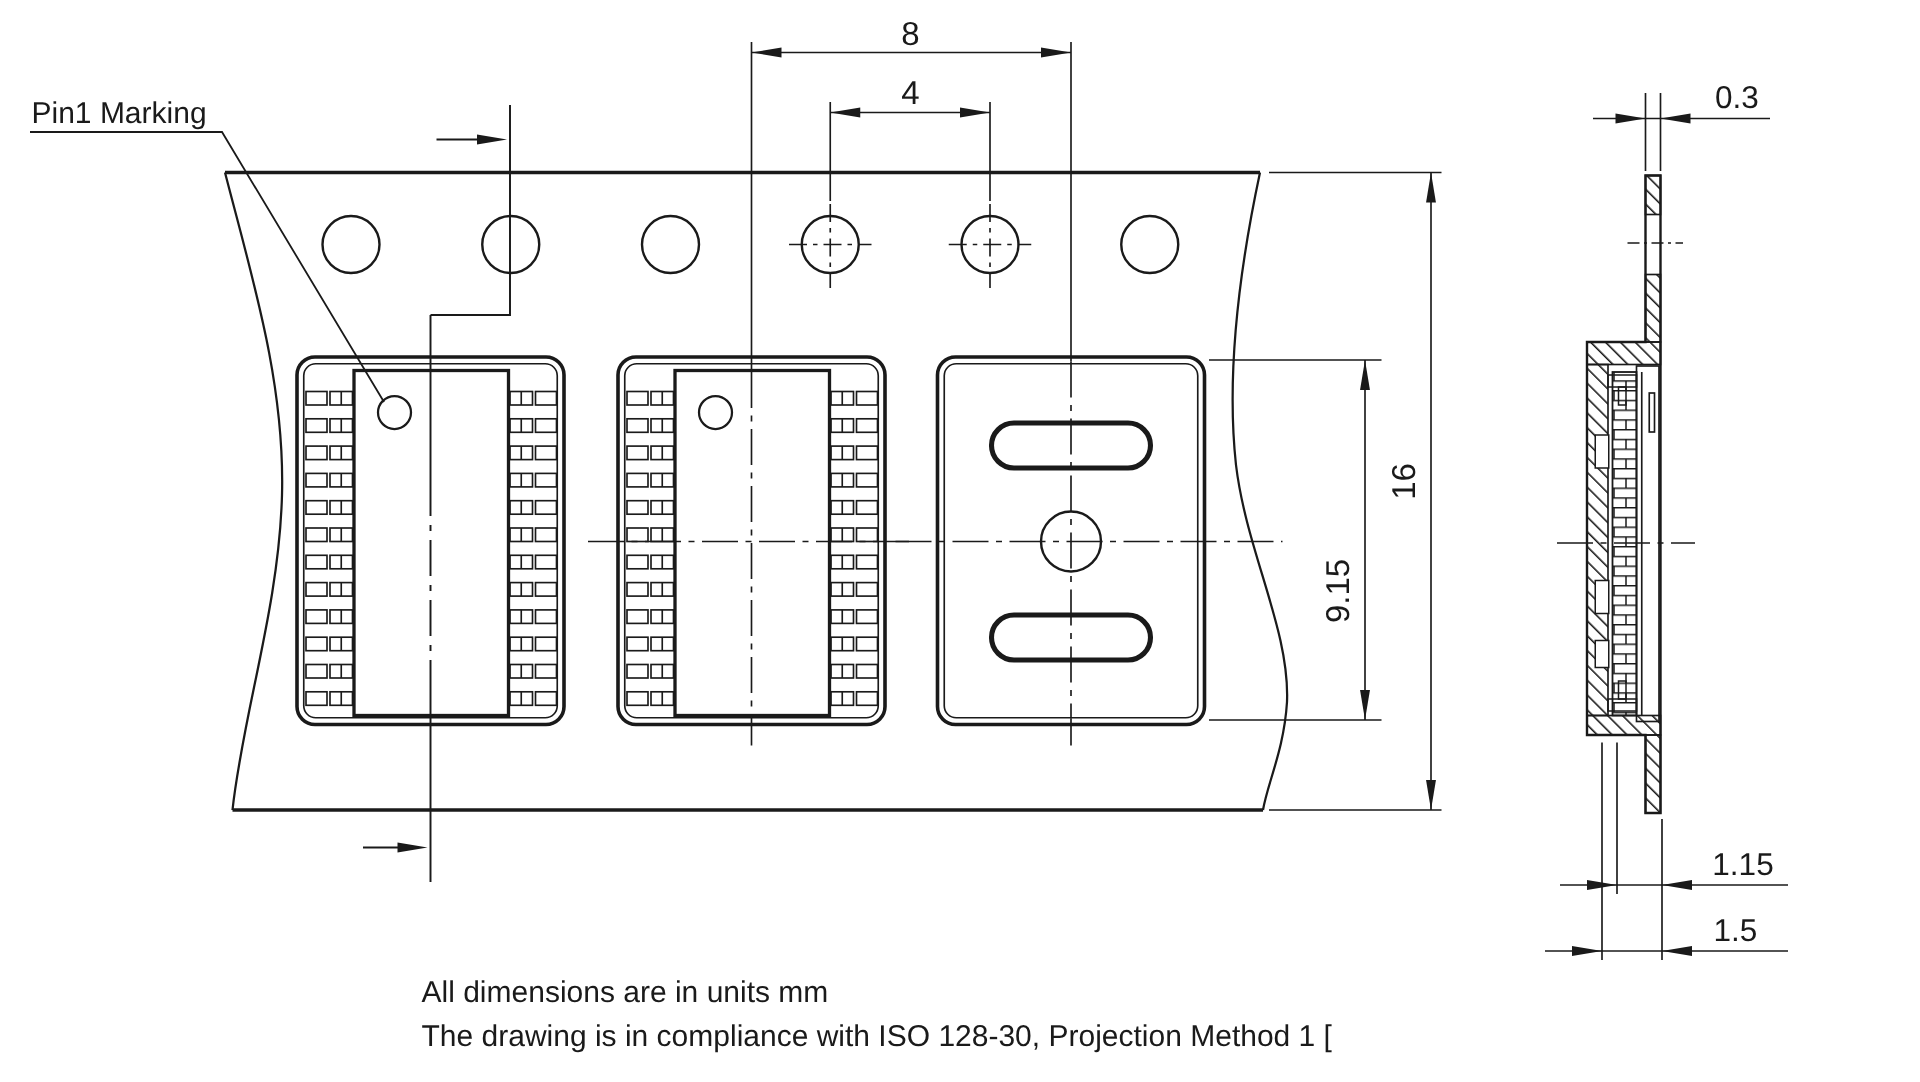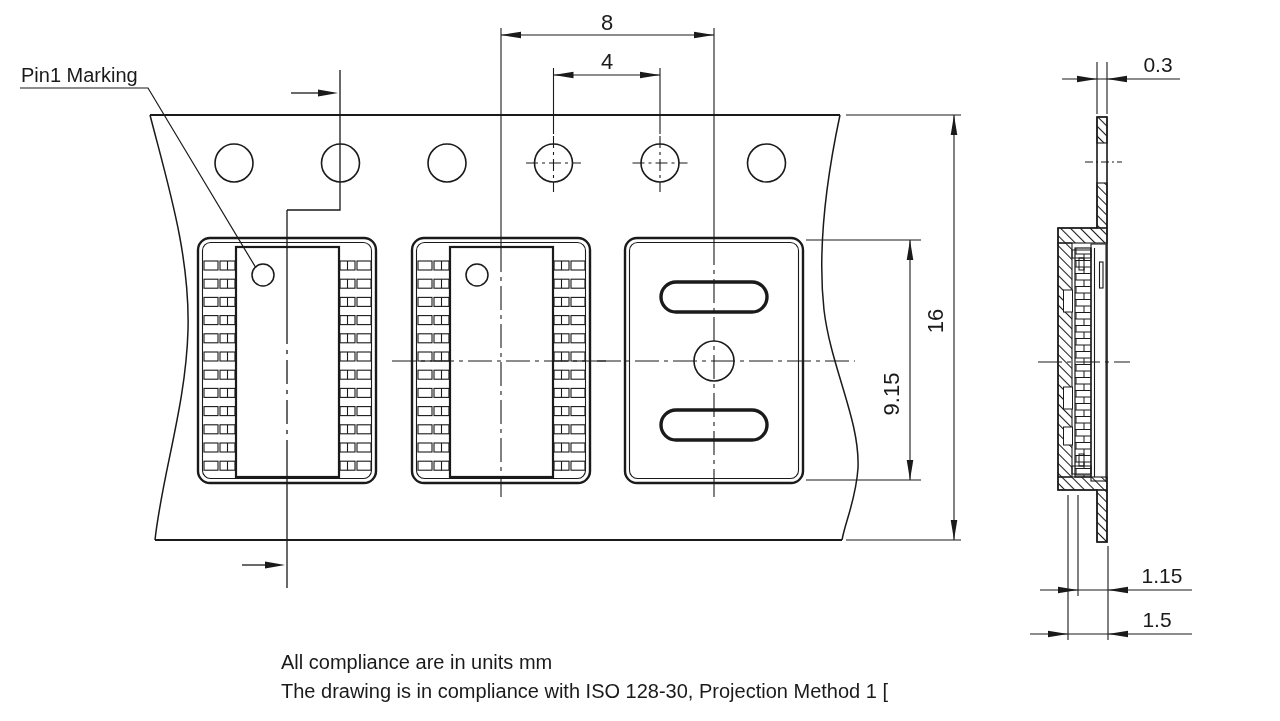--- a/index.html
+++ b/index.html
@@ -234,21 +234,21 @@
   <g fill="none" stroke="#1a1a1a" stroke-width="1.1">
     <path d="M1030,634 H1192"></path>
     <polygon fill="#1a1a1a" stroke="none" points="1068,634 1048,630.7 1048,637.3"></polygon>
     <polygon fill="#1a1a1a" stroke="none" points="1108,634 1128,630.7 1128,637.3"></polygon>
   </g>
   <text x="1157" y="627" font-size="21" text-anchor="middle">1.5</text>
 </svg>
 
 
 <div class="notes">
-  <div>All compliance are in units mm</div>
+  <div>All dimensions are in units mm</div>
   <div class="note-line2">
     <span>The drawing is in compliance with ISO 128-30, Projection Method 1 [</span>
     <svg class="proj-sym" width="44" height="30" viewBox="0 0 44 30">
       <polygon points="6,9 36,2 36,28 6,21" fill="none" stroke="#1a1a1a" stroke-width="1.8"></polygon>
       <line x1="0" y1="15" x2="42" y2="15" stroke="#1a1a1a" stroke-width="1.4"></line>
     </svg>
     <svg class="proj-sym" width="34" height="34" viewBox="0 0 34 34">
       <circle cx="17" cy="17" r="11" fill="none" stroke="#1a1a1a" stroke-width="1.8"></circle>
       <circle cx="17" cy="17" r="4.5" fill="none" stroke="#1a1a1a" stroke-width="1.8"></circle>
       <line x1="1" y1="17" x2="33" y2="17" stroke="#1a1a1a" stroke-width="1.4"></line>

